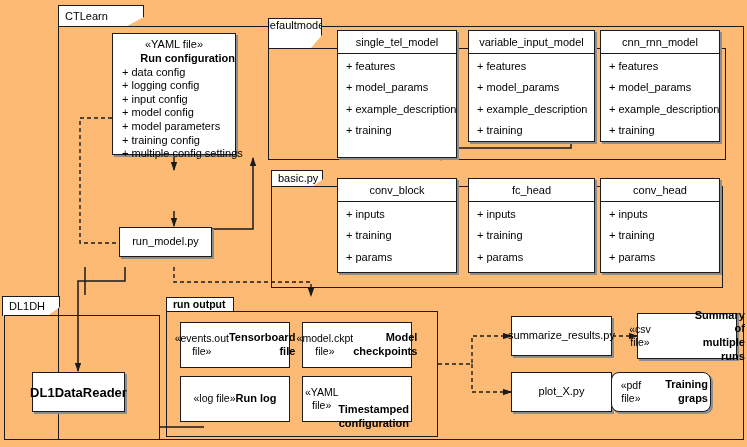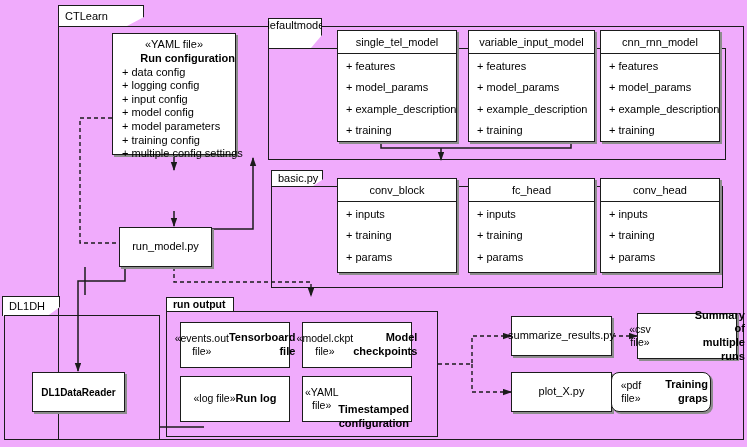--- a/index.html
+++ b/index.html
@@ -1,17 +1,17 @@
 <!DOCTYPE html>
 <html><head>
 <meta charset="utf-8">
 <style>
   html,body{margin:0;padding:0;background:#ffffff;}
   body{font-family:"Liberation Sans",sans-serif;color:#000;}
-  #stage{position:relative;width:747px;height:447px;overflow:hidden;background:#f0abfc;}
+  #stage{position:relative;width:747px;height:447px;overflow:hidden;background:#fdba74;}
   #svg-layer{position:absolute;left:0;top:0;width:747px;height:447px;}
 
   .pkg{position:absolute;box-sizing:border-box;border:1.5px solid #1b1b1b;background:transparent;}
   .pkg-tab{position:absolute;box-sizing:border-box;background:#fff;border:1.5px solid #1b1b1b;
            border-bottom:none;display:flex;align-items:center;justify-content:flex-start;
            padding-left:6px;font-size:11px;line-height:1.08;white-space:pre;}
   .pkg-tab.fold{clip-path:polygon(0 0,100% 0,100% 55%,78% 100%,0 100%);}
   .pkg-tab.two-line{flex-direction:row;align-items:flex-start;justify-content:center;padding-top:1px;}
 
   .box{position:absolute;box-sizing:border-box;background:#fff;border:1.5px solid #1b1b1b;
@@ -30,21 +30,21 @@
   .ylist{padding:0 0 0 9px;}
   .yitem{font-size:11px;line-height:1.24;white-space:nowrap;}
 
   .plain-center{display:flex;align-items:center;justify-content:center;text-align:center;
                 font-size:11px;line-height:1.2;height:100%;box-sizing:border-box;padding:2px;}
   .art-box{display:flex;flex-direction:row;align-items:center;justify-content:center;
            text-align:center;height:100%;box-sizing:border-box;padding:2px;}
   .art-box .stereo{font-size:10.5px;}
   .art-box .strong{font-size:11px;}
   .bold-center{display:flex;align-items:center;justify-content:center;text-align:center;
-               font-weight:bold;font-size:10px;height:100%;box-sizing:border-box;}
+               font-weight:bold;font-size:13px;height:100%;box-sizing:border-box;}
 </style>
 </head>
 <body>
 
 <div id="stage">
 
   <svg id="svg-layer" viewBox="0 0 747 447">
     <defs>
       <marker id="arrow-solid" markerWidth="10" markerHeight="10" refX="8" refY="3.2" orient="auto" markerUnits="userSpaceOnUse">
         <path d="M0,0 L9,3.2 L0,6.4 z" fill="#1b1b1b"></path>
@@ -101,31 +101,31 @@
       <div class="yitem">+ logging config</div>
       <div class="yitem">+ input config</div>
       <div class="yitem">+ model config</div>
       <div class="yitem">+ model parameters</div>
       <div class="yitem">+ training config</div>
       <div class="yitem">+ multiple config settings</div>
     </div>
   </div>
 
 
-  <div class="box" style="left:119px;top:227px;width:93px;height:40px;">
+  <div class="box" style="left:119px;top:227px;width:93px;height:30px;">
     <div class="plain-center">run_model.py</div>
   </div>
 
   <div class="pkg-tab fold two-line" style="left:268px;top:18px;width:54px;height:31px;">
     <span>default</span>
     <span>models</span>
   </div>
   <div class="pkg" style="left:268px;top:48px;width:458px;height:112px;"></div>
 
-  <div class="box" style="left:337px;top:30px;width:120px;height:112px;">
+  <div class="box" style="left:337px;top:30px;width:120px;height:128px;">
     <div class="cls-title">single_tel_model</div>
     <div class="cls-sep"></div>
     <div class="cls-attrs">
       <div class="cls-attr">+ features</div>
       <div class="cls-attr">+ model_params</div>
       <div class="cls-attr">+ example_description</div>
       <div class="cls-attr">+ training</div>
     </div>
   </div>
 

